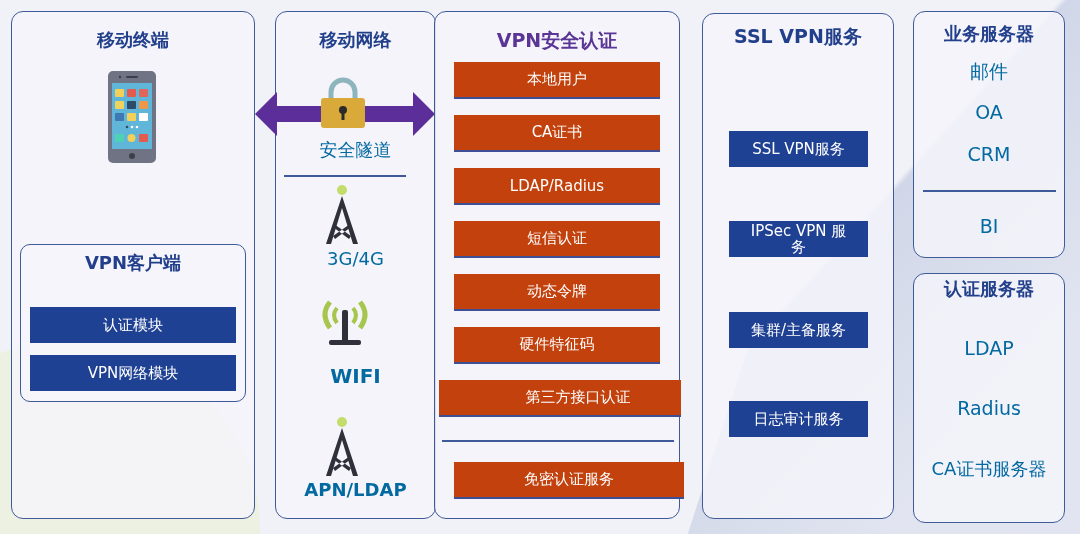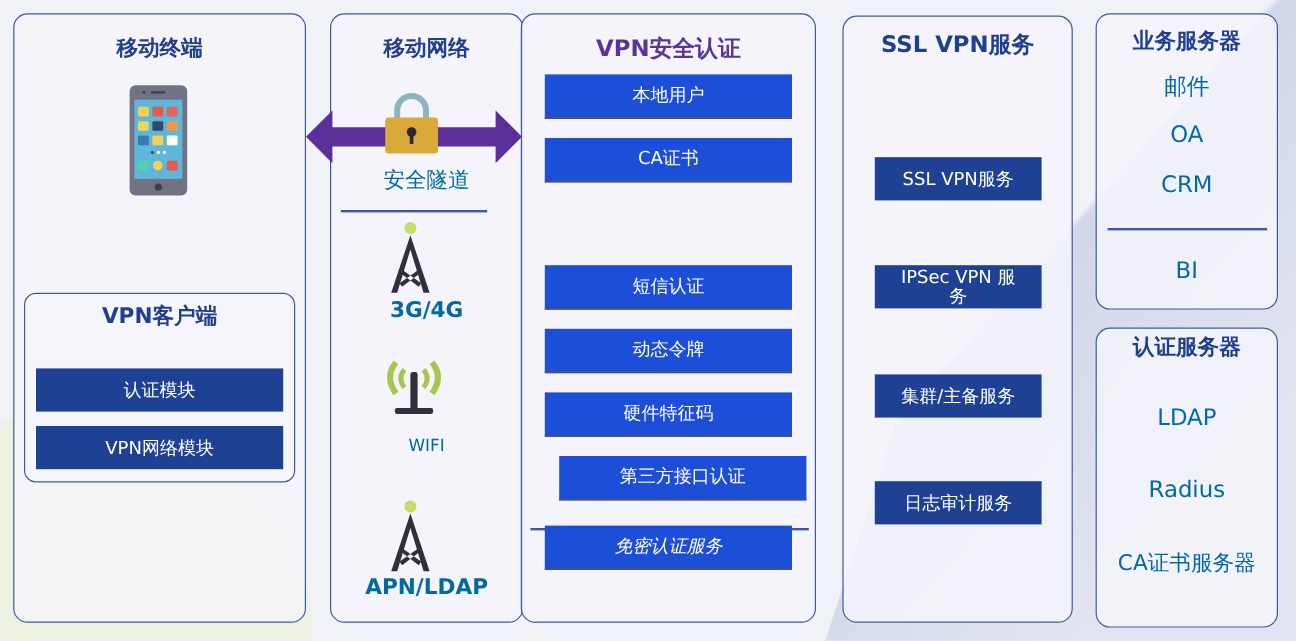--- a/index.html
+++ b/index.html
@@ -25,21 +25,21 @@
   .panel-title {
     position: absolute; left: 0; right: 0; text-align: center;
     font-weight: bold; color: #223f8c; font-size: 18px;
   }
   .bluebox {
     position: absolute; background: #1f4193; color: #ffffff;
     display: flex; align-items: center; justify-content: center; text-align: center;
     font-size: 15px; line-height: 16px;
   }
   .purplebox {
-    position: absolute; background: #1d4ed8; color: #ffffff;
+    position: absolute; background: #c2410c; color: #ffffff;
     border-bottom: 2px solid #3e4f95;
     display: flex; align-items: center; justify-content: center;
     font-size: 15px;
   }
   .label {
     position: absolute; left: 0; right: 0; text-align: center; color: #0369a1;
   }
   .hline { position: absolute; height: 1.6px; background: #3f5a99; }
   svg { position: absolute; overflow: visible; }
 </style>
@@ -82,30 +82,30 @@
 
 <div class="panel" style="left:275px;top:11px;width:161px;height:508px;">
   <div class="panel-title" style="top:16px;">移动网络</div>
   <div class="label" style="top:126px;font-size:18px;">安全隧道</div>
   <div class="hline" style="left:8px;width:122px;top:163px;"></div>
   <svg style="left:46px;top:172px;" width="40" height="62" viewBox="0 0 40 62">
     <circle cx="20" cy="6" r="5" fill="#c3dc6a"></circle>
     <path d="M20 12 L4 60 L9 60 L20 24 L31 60 L36 60 Z" fill="#2f3039"></path>
     <path d="M12 40 L29 52 L27 55 L11 43 Z M28 40 L11 52 L13 55 L29 43 Z" fill="#2f3039"></path>
   </svg>
-  <div class="label" style="top:236px;font-size:18px;font-weight:bold;">3G/4G</div>
+  <div class="label" style="top:236px;font-size:18px;font-weight:normal;">3G/4G</div>
   <svg style="left:40px;top:286px;" width="58" height="50" viewBox="0 0 58 50">
     <path d="M14 4 Q4 16 14 30" stroke="#a7c64e" stroke-width="5" fill="none"></path>
     <path d="M44 4 Q54 16 44 30" stroke="#a7c64e" stroke-width="5" fill="none"></path>
     <path d="M21 10 Q15 17 21 25" stroke="#a7c64e" stroke-width="4" fill="none"></path>
     <path d="M37 10 Q43 17 37 25" stroke="#a7c64e" stroke-width="4" fill="none"></path>
     <rect x="26" y="12" width="6" height="32" rx="2" fill="#2f3039"></rect>
     <rect x="13" y="42" width="32" height="5" rx="2" fill="#2f3039"></rect>
   </svg>
-  <div class="label" style="top:352px;font-size:14px;font-weight:normal;">WIFI</div>
+  <div class="label" style="top:352px;font-size:20px;font-weight:bold;">WIFI</div>
   <svg style="left:46px;top:404px;" width="40" height="62" viewBox="0 0 40 62">
     <circle cx="20" cy="6" r="5" fill="#c3dc6a"></circle>
     <path d="M20 12 L4 60 L9 60 L20 24 L31 60 L36 60 Z" fill="#2f3039"></path>
     <path d="M12 40 L29 52 L27 55 L11 43 Z M28 40 L11 52 L13 55 L29 43 Z" fill="#2f3039"></path>
   </svg>
   <div class="label" style="top:467px;font-size:18px;font-weight:bold;">APN/LDAP</div>
 </div>
 
 <svg style="left:255px;top:92px;" width="180" height="44" viewBox="0 0 180 44">
   <polygon points="0,22 22,0 22,14 158,14 158,0 180,22 158,44 158,30 22,30 22,44" fill="#5b2e9a"></polygon>
@@ -114,26 +114,27 @@
   <path d="M10 22 V14 A12 12 0 0 1 34 14 V22" stroke="#8eb5bd" stroke-width="5" fill="none"></path>
   <rect x="0" y="20" width="44" height="30" rx="3" fill="#d9a93a"></rect>
   <circle cx="22" cy="32" r="4" fill="#2b2b2b"></circle>
   <rect x="20.5" y="33" width="3" height="9" fill="#2b2b2b"></rect>
 </svg>
 
 <div class="panel" style="left:434px;top:11px;width:246px;height:508px;">
   <div class="panel-title" style="top:16px;color:#5a3596;font-size:19px;">VPN安全认证</div>
   <div class="purplebox" style="left:19px;top:50px;width:206px;height:35px;">本地用户</div>
   <div class="purplebox" style="left:19px;top:103px;width:206px;height:35px;">CA证书</div>
+  <div class="purplebox" style="left:19px;top:156px;width:206px;height:35px;">LDAP/Radius</div>
   <div class="purplebox" style="left:19px;top:209px;width:206px;height:35px;">短信认证</div>
   <div class="purplebox" style="left:19px;top:262px;width:206px;height:35px;">动态令牌</div>
   <div class="purplebox" style="left:19px;top:315px;width:206px;height:35px;">硬件特征码</div>
-  <div class="purplebox" style="left:31px;top:368px;width:206px;height:35px;">第三方接口认证</div>
+  <div class="purplebox" style="left:4px;top:368px;width:206px;height:35px;padding-left:36px;">第三方接口认证</div>
   <div class="hline" style="left:7px;width:232px;top:428px;"></div>
-  <div class="purplebox" style="left:19px;top:426px;width:206px;height:35px;font-style:italic;">免密认证服务</div>
+  <div class="purplebox" style="left:19px;top:450px;width:230px;height:35px;">免密认证服务</div>
 </div>
 
 <div class="panel" style="left:702px;top:13px;width:192px;height:506px;">
   <div class="panel-title" style="top:10px;font-size:19px;">SSL VPN服务</div>
   <div class="bluebox" style="left:26px;top:117px;width:139px;height:36px;">SSL VPN服务</div>
   <div class="bluebox" style="left:26px;top:207px;width:139px;height:36px;padding:15px 18px;box-sizing:border-box;">IPSec VPN 服务</div>
   <div class="bluebox" style="left:26px;top:298px;width:139px;height:36px;">集群/主备服务</div>
   <div class="bluebox" style="left:26px;top:387px;width:139px;height:36px;">日志审计服务</div>
 </div>
 

